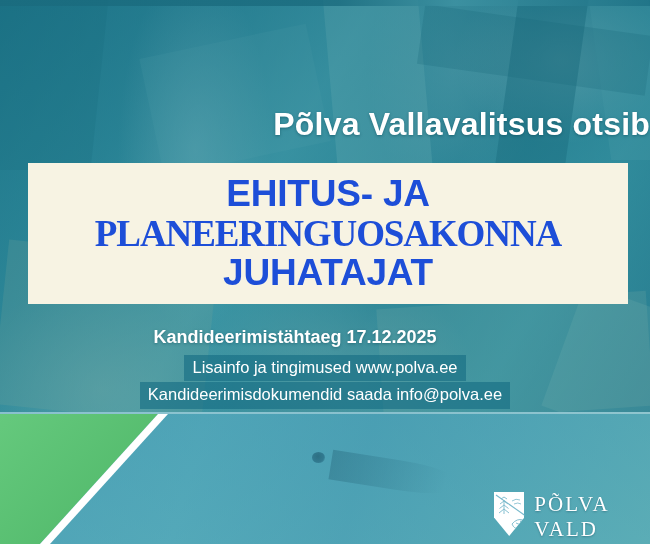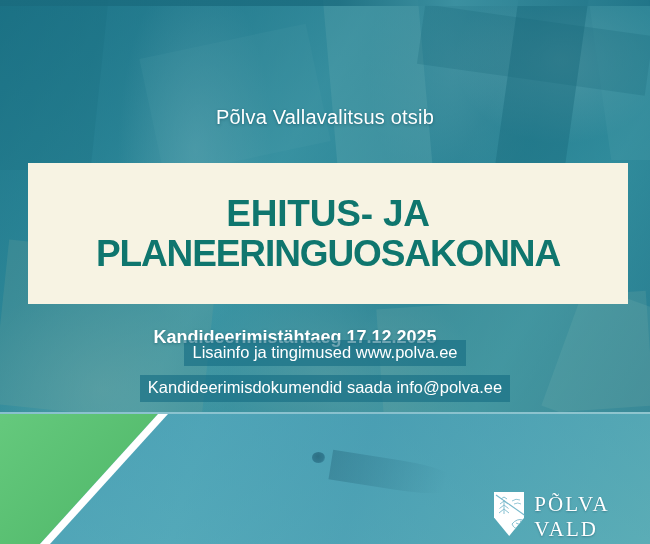--- a/index.html
+++ b/index.html
@@ -53,64 +53,64 @@
   }
   .top-edge{
     position:absolute; left:0; top:0; width:650px; height:6px;
     background:linear-gradient(90deg,#1a6b7e 0%,#1a6b7e 52%,#3d92a2 70%,#1d7185 100%);
     opacity:.8;
   }
 
   
   .kicker{
     position:absolute; left:0; top:106px; width:650px;
-    text-align:center;
+    text-align:right;
     color:#ffffff;
-    font-size:20px; font-weight:normal;
+    font-size:32px; font-weight:bold;
     letter-spacing:.2px;
     text-shadow:0 1px 3px rgba(0,60,75,.45);
   }
 
   
   .cream-banner{
     position:absolute; left:28px; top:163px; width:600px; height:141px;
     background:#f7f3e3;
     display:flex; align-items:center; justify-content:center;
   }
   .cream-inner{ width:100%; text-align:center; }
   .job-title{
-    color:#0f766e;
+    color:#1d4ed8;
     font-size:37px;
     font-weight:bold;
     line-height:1.07;
     letter-spacing:-0.2px;
   }
-  .job-title .l2{ letter-spacing:-1.1px; }
+  .job-title .l2{ letter-spacing:-1.1px;font-family:Liberation Serif, serif; }
 
   
   .deadline{
     position:absolute; left:0; top:327px; width:590px;
     text-align:center;
     color:#ffffff; font-size:18px; font-weight:bold;
     text-shadow:0 1px 3px rgba(0,60,75,.40);
   }
   .info-lines{
-    position:absolute; left:0; top:340px; width:650px;
+    position:absolute; left:0; top:355px; width:650px;
     text-align:center;
   }
   .info-lines .line{
     display:inline-block;
     background:rgba(21,108,130,0.62);
     color:#ffffff;
     font-size:16.5px;
     line-height:1.42;
     padding:1px 8px 2px 8px;
   }
   .info-lines .row{ line-height:0; }
-  .info-lines .row + .row{ margin-top:9px; }
+  .info-lines .row + .row{ margin-top:1px; }
 
   
   .bottom-section{
     position:absolute; left:0; top:412px; width:650px; height:132px;
     overflow:hidden;
     background:#4f9fb4;
   }
   .bird-photo{
     position:absolute; inset:0;
     background:
@@ -194,20 +194,21 @@
     <div class="top-edge"></div>
   </div>
 
   <div class="kicker">Põlva Vallavalitsus otsib</div>
 
   <div class="cream-banner">
     <div class="cream-inner">
       <div class="job-title">
         <div class="l1">EHITUS- JA</div>
         <div class="l2">PLANEERINGUOSAKONNA</div>
+        <div class="l3">JUHATAJAT</div>
       </div>
     </div>
   </div>
 
   <div class="deadline">Kandideerimistähtaeg  17.12.2025</div>
 
   <div class="info-lines">
     <div class="row">
       <span class="line">Lisainfo ja tingimused www.polva.ee</span>
     </div>

